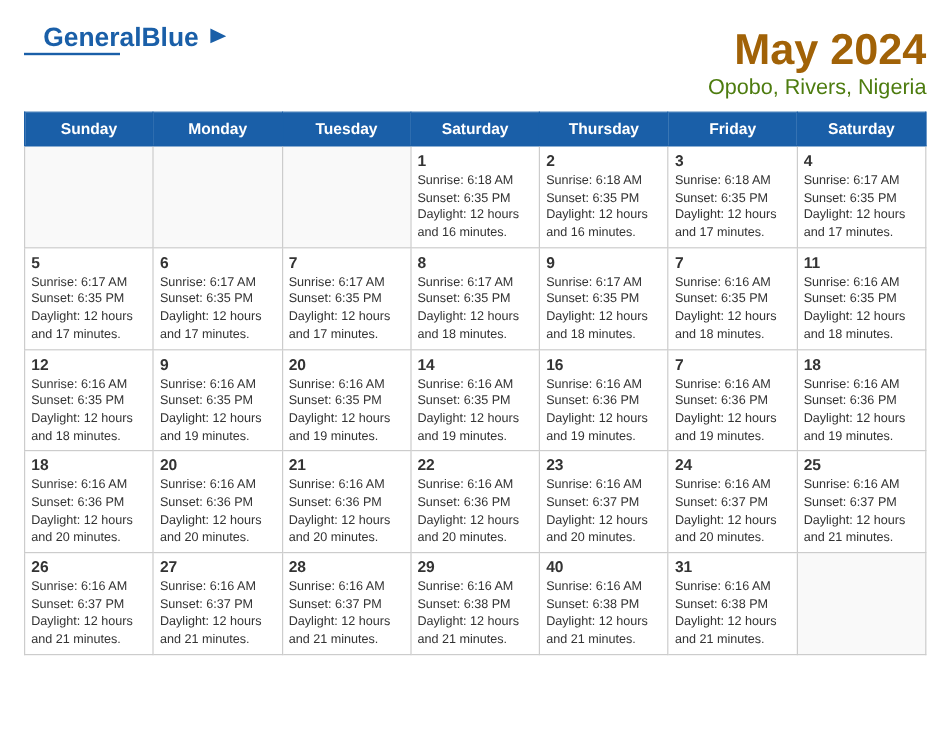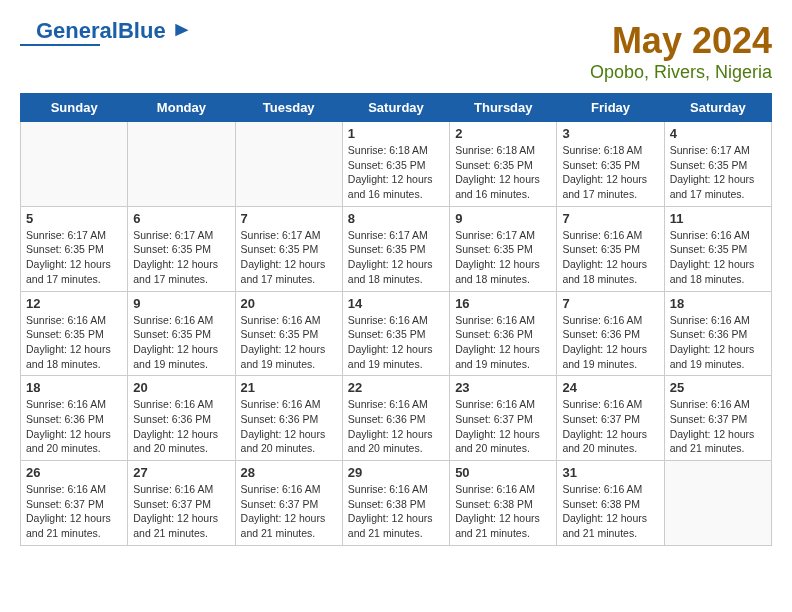--- a/index.html
+++ b/index.html
@@ -301,21 +301,21 @@
 Sunset: 6:37 PM
 Daylight: 12 hours and 21 minutes.</div>
         </td>
         <td>
           <span class="day-number">29</span>
           <div class="day-info" style="white-space: pre-line;">Sunrise: 6:16 AM
 Sunset: 6:38 PM
 Daylight: 12 hours and 21 minutes.</div>
         </td>
         <td>
-          <span class="day-number">50</span>
+          <span class="day-number">40</span>
           <div class="day-info" style="white-space: pre-line;">Sunrise: 6:16 AM
 Sunset: 6:38 PM
 Daylight: 12 hours and 21 minutes.</div>
         </td>
         <td>
           <span class="day-number">31</span>
           <div class="day-info" style="white-space: pre-line;">Sunrise: 6:16 AM
 Sunset: 6:38 PM
 Daylight: 12 hours and 21 minutes.</div>
         </td>

